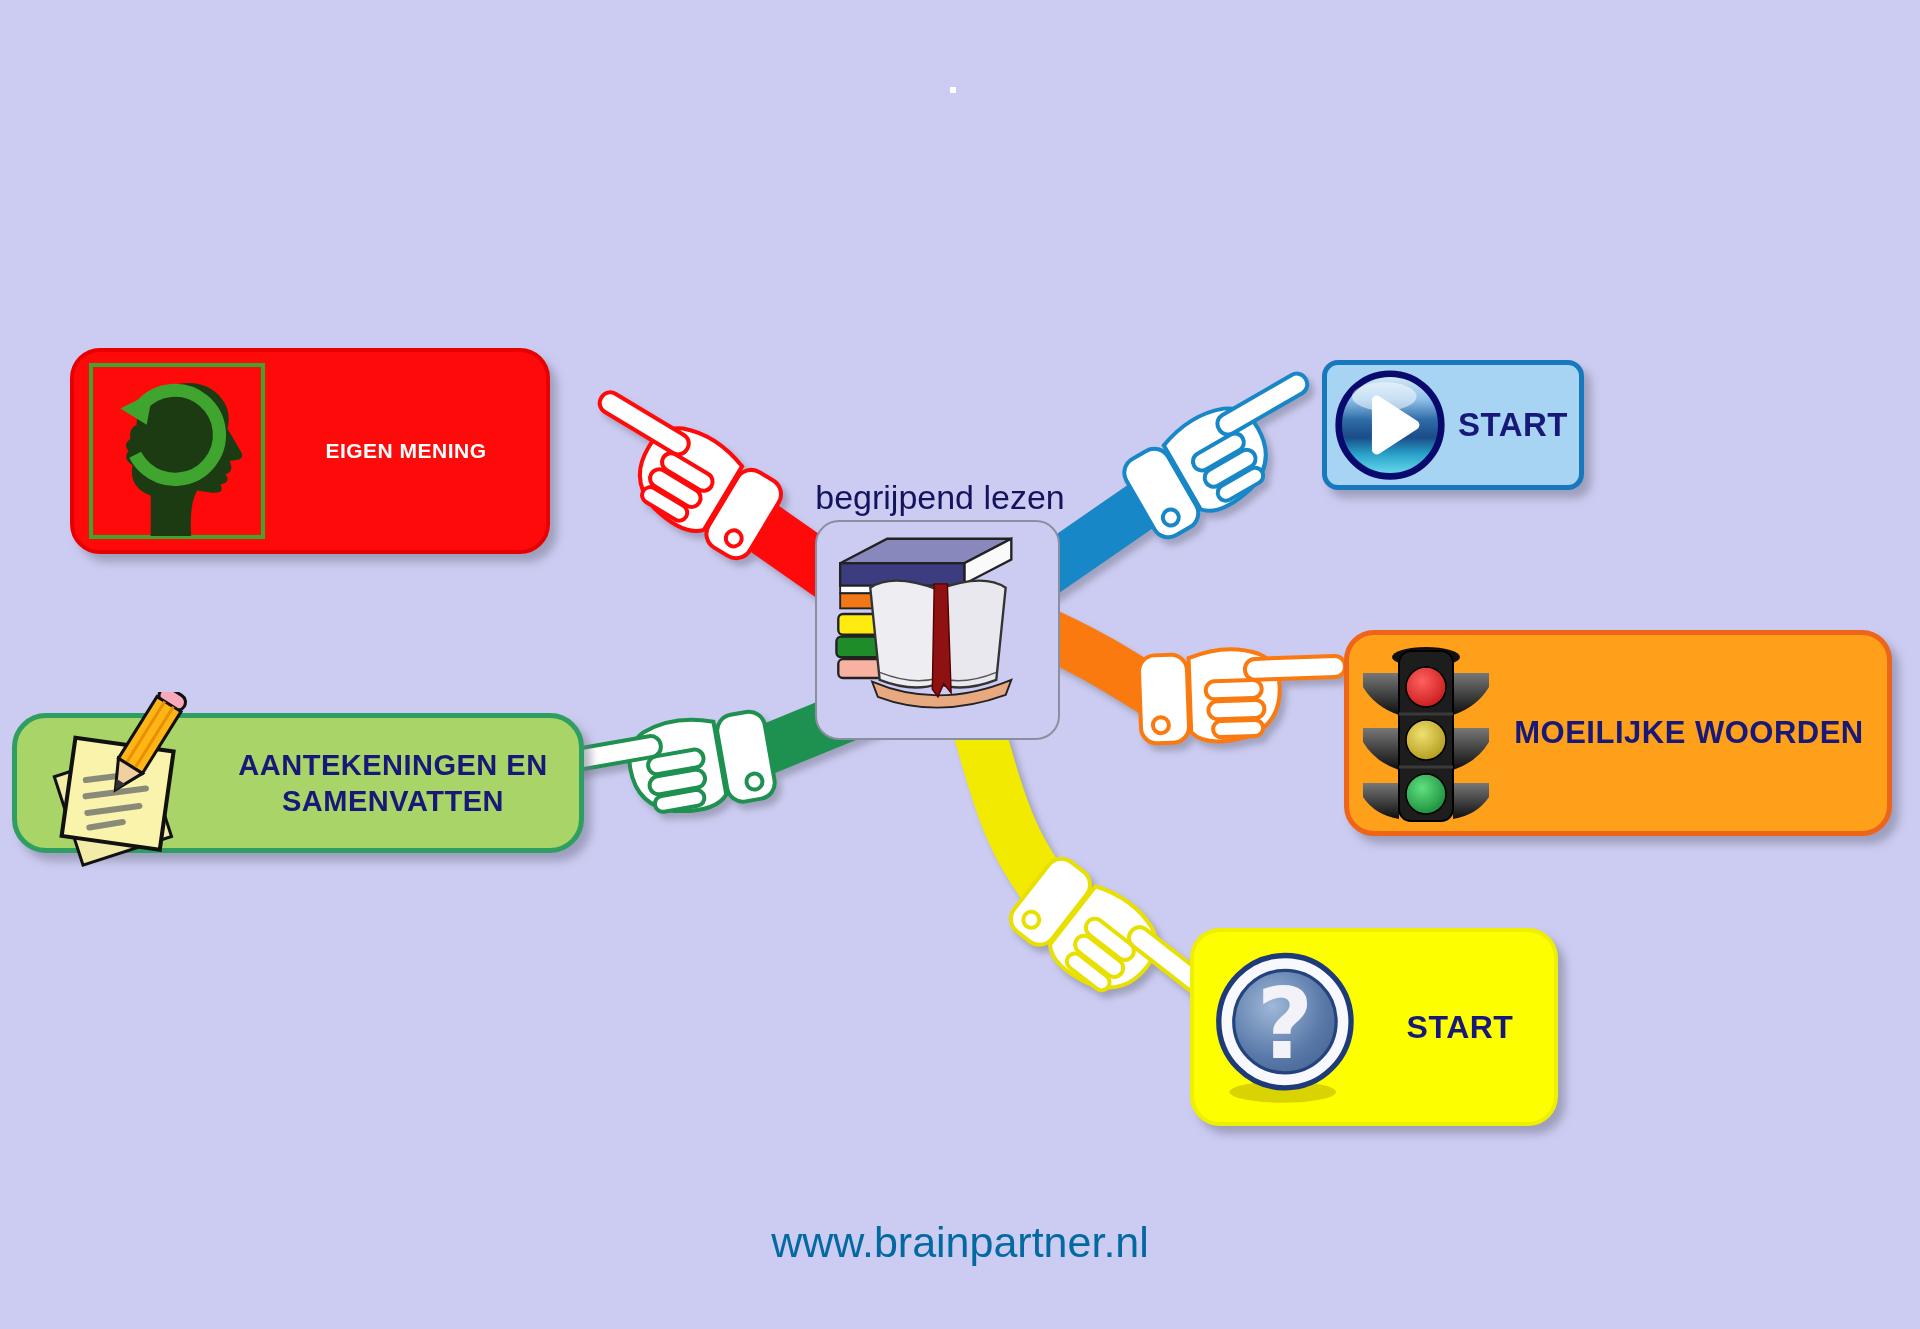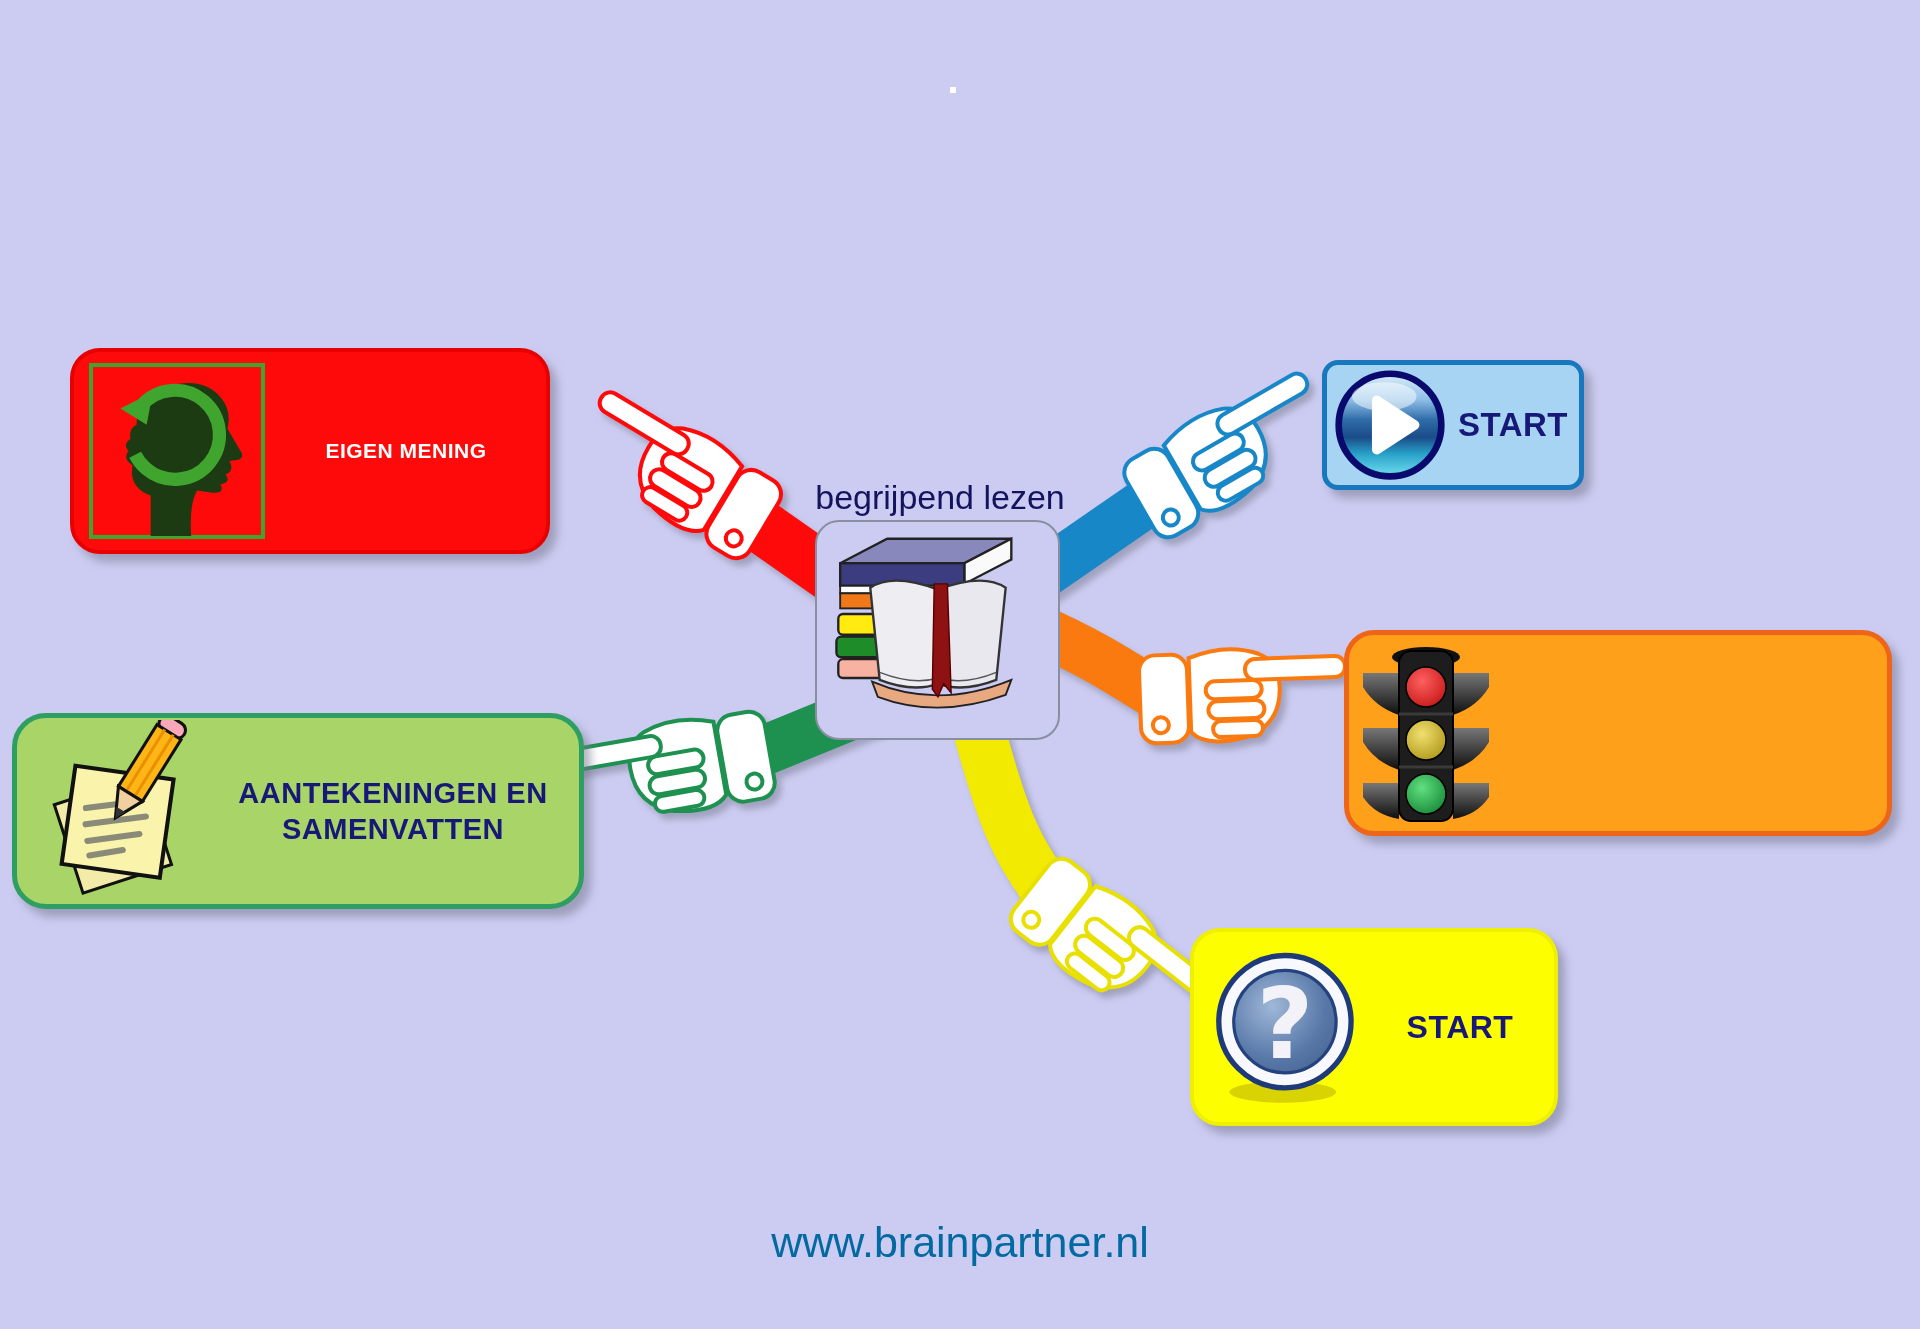--- a/index.html
+++ b/index.html
@@ -24,21 +24,21 @@
     flex:1;text-align:center;font-weight:bold;
     color:#181878;line-height:1.25;letter-spacing:.5px;
   }
   .node-red{
     left:70px;top:348px;width:480px;height:206px;
     background:#FF0A0A;border:4px solid #E80000;border-radius:30px;
     padding-left:14px;
   }
   .node-red .label{color:#FFFFFF;font-size:21px;}
   .node-green{
-    left:12px;top:713px;width:572px;height:196px;
+    left:12px;top:713px;width:572px;height:140px;
     background:#A8D468;border:5px solid #2E9E62;border-radius:34px;
     padding-left:22px;
   }
   .node-green .label{font-size:29px;}
   .node-blue{
     left:1322px;top:360px;width:262px;height:130px;
     background:#A6D4F2;border:5px solid #1878BE;border-radius:16px;
     padding-left:6px;
   }
   .node-blue .label{font-size:33px;}
@@ -201,20 +201,21 @@
       <path d="M2,140 L38,140 L38,176 Q14,172 2,154 Z" fill="url(#finGrad)"></path>
       <path d="M128,30 L92,30 L92,72 Q116,64 128,44 Z" fill="url(#finGrad)"></path>
       <path d="M128,85 L92,85 L92,127 Q116,119 128,99 Z" fill="url(#finGrad)"></path>
       <path d="M128,140 L92,140 L92,176 Q116,172 128,154 Z" fill="url(#finGrad)"></path>
       <rect x="38" y="8" width="54" height="170" rx="12" fill="#1D1D1D" stroke="#000" stroke-width="2"></rect>
       <path d="M38,71 L92,71 M38,124 L92,124" stroke="#3A3A3A" stroke-width="3"></path>
       <circle cx="65" cy="44" r="20" fill="url(#redL)" stroke="#000" stroke-width="1.5"></circle>
       <circle cx="65" cy="97" r="20" fill="url(#yelL)" stroke="#000" stroke-width="1.5"></circle>
       <circle cx="65" cy="151" r="20" fill="url(#grnL)" stroke="#000" stroke-width="1.5"></circle>
     </svg>
+    <span class="label">MOEILIJKE WOORDEN</span>
   </div>
 
   <div class="node node-yellow">
     <svg class="icon-box" width="160" height="160" viewBox="0 0 150 150">
       <defs>
         <radialGradient id="qGrad" cx="0.38" cy="0.35" r="0.85">
           <stop offset="0" stop-color="#9FB8D8"></stop>
           <stop offset="0.6" stop-color="#5878A8"></stop>
           <stop offset="1" stop-color="#44608C"></stop>
         </radialGradient>

